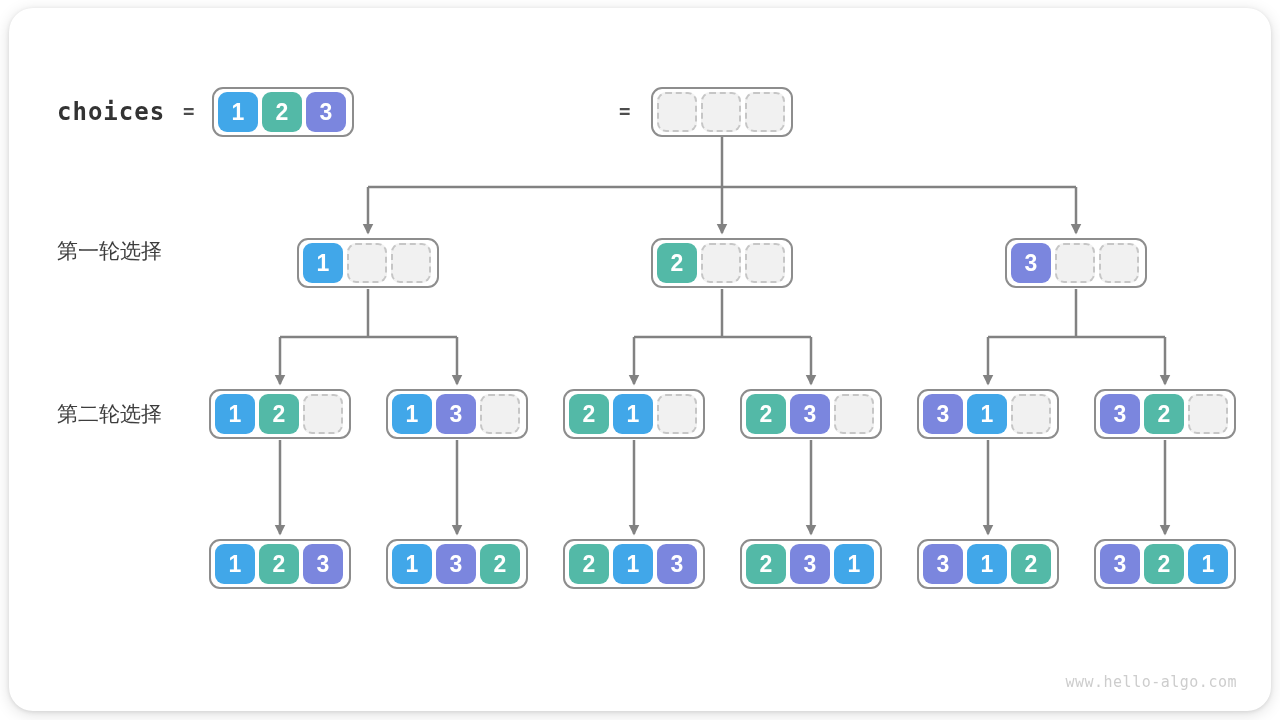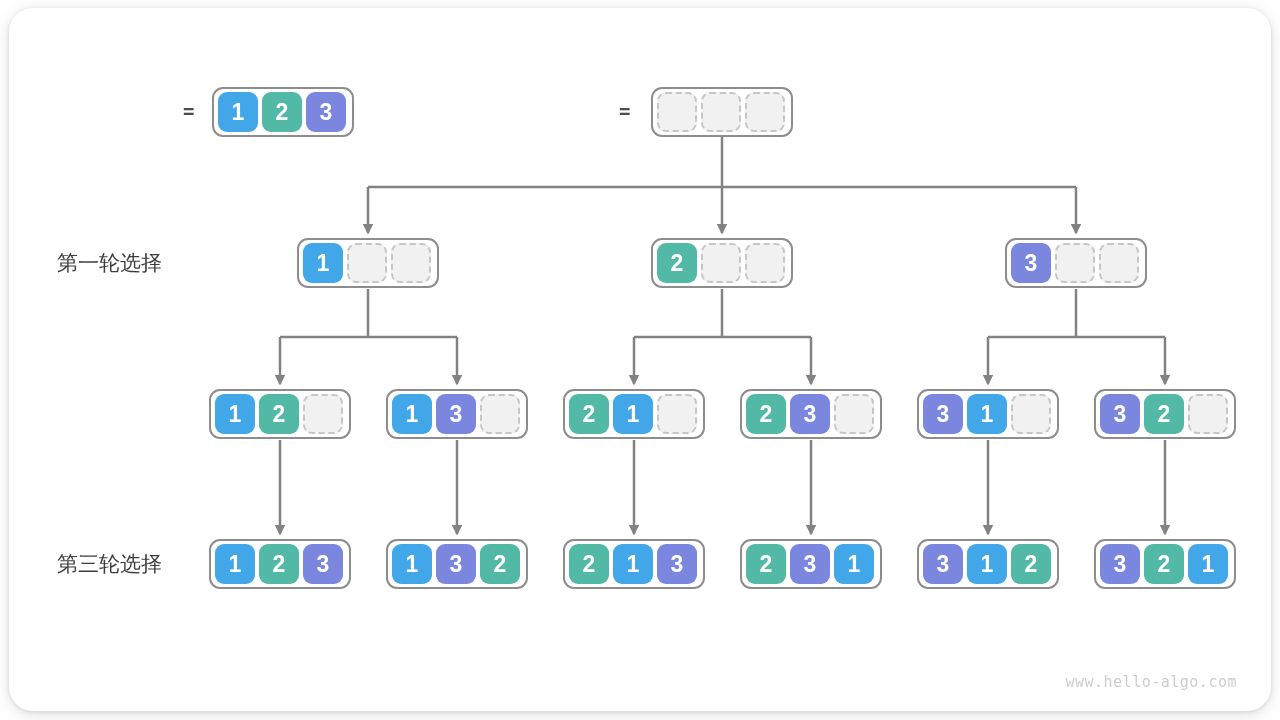--- a/index.html
+++ b/index.html
@@ -25,21 +25,21 @@
     font-weight:bold; font-size:19px; color:#4d4d4d;
   }
   #lbl-choices { left:57px;  top:87px; }
   #eq1         { left:183px; top:87px; }
   #lbl-state   { left:521px; top:87px; }
   #eq2         { left:619px; top:87px; }
   .row-label {
     position:absolute; left:57px; height:50px; line-height:50px;
     font-size:21px; font-weight:500; color:#3d3d3d;
   }
-  #row-label-0 { top:238px; }
+  #row-label-0 { top:226px; }
   #row-label-1 { top:389px; }
   #row-label-2 { top:539px; }
   svg#connectors { position:absolute; left:0; top:0; pointer-events:none; }
   .node {
     position:absolute; width:142px; height:50px;
     background:#ffffff; border:2px solid #8d8d8d; border-radius:11px;
     display:flex; align-items:center; gap:4px; padding:0 4px;
   }
   .cell {
     width:40px; height:40px; border-radius:9px; flex:0 0 40px;
@@ -85,25 +85,26 @@
       <line x1="988" y1="337" x2="988" y2="384" stroke="#828282" stroke-width="2.5" marker-end="url(#arrow)"></line>
       <line x1="1165" y1="337" x2="1165" y2="384" stroke="#828282" stroke-width="2.5" marker-end="url(#arrow)"></line>
       <line x1="280" y1="440" x2="280" y2="534" stroke="#828282" stroke-width="2.5" marker-end="url(#arrow)"></line>
       <line x1="457" y1="440" x2="457" y2="534" stroke="#828282" stroke-width="2.5" marker-end="url(#arrow)"></line>
       <line x1="634" y1="440" x2="634" y2="534" stroke="#828282" stroke-width="2.5" marker-end="url(#arrow)"></line>
       <line x1="811" y1="440" x2="811" y2="534" stroke="#828282" stroke-width="2.5" marker-end="url(#arrow)"></line>
       <line x1="988" y1="440" x2="988" y2="534" stroke="#828282" stroke-width="2.5" marker-end="url(#arrow)"></line>
       <line x1="1165" y1="440" x2="1165" y2="534" stroke="#828282" stroke-width="2.5" marker-end="url(#arrow)"></line>
     </svg>
 
+  <div class="mono-label" id="lbl-choices">choices</div>
   <div class="eq" id="eq1">=</div>
   <div class="eq" id="eq2">=</div>
 
   <div class="row-label" id="row-label-0">第一轮选择</div>
-  <div class="row-label" id="row-label-2">第三轮选择</div>
+  <div class="row-label" id="row-label-1">第二轮选择</div>
 
   <div id="nodes-layer">
       <div class="node" style="left: 212px; top: 87px;">
         <div class="cell" style="background: rgb(65, 167, 233);">1</div>
         <div class="cell" style="background: rgb(83, 185, 167);">2</div>
         <div class="cell" style="background: rgb(123, 134, 222);">3</div>
       </div>
       <div class="node" style="left: 651px; top: 87px;">
         <div class="cell empty"></div>
         <div class="cell empty"></div>

